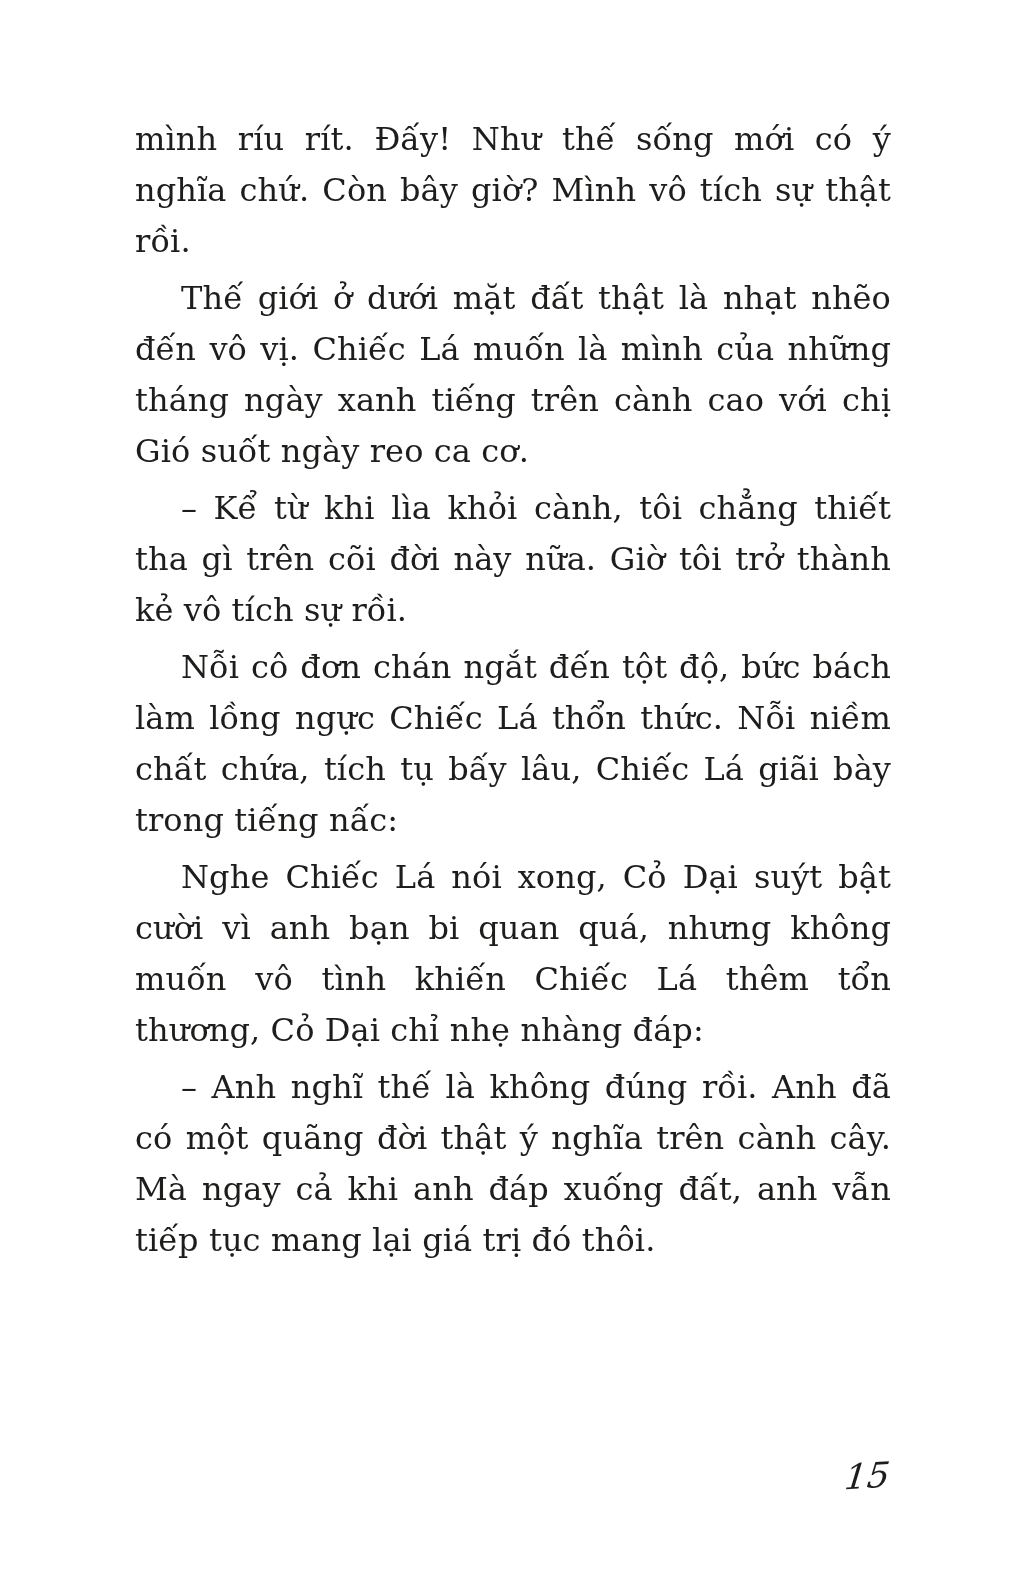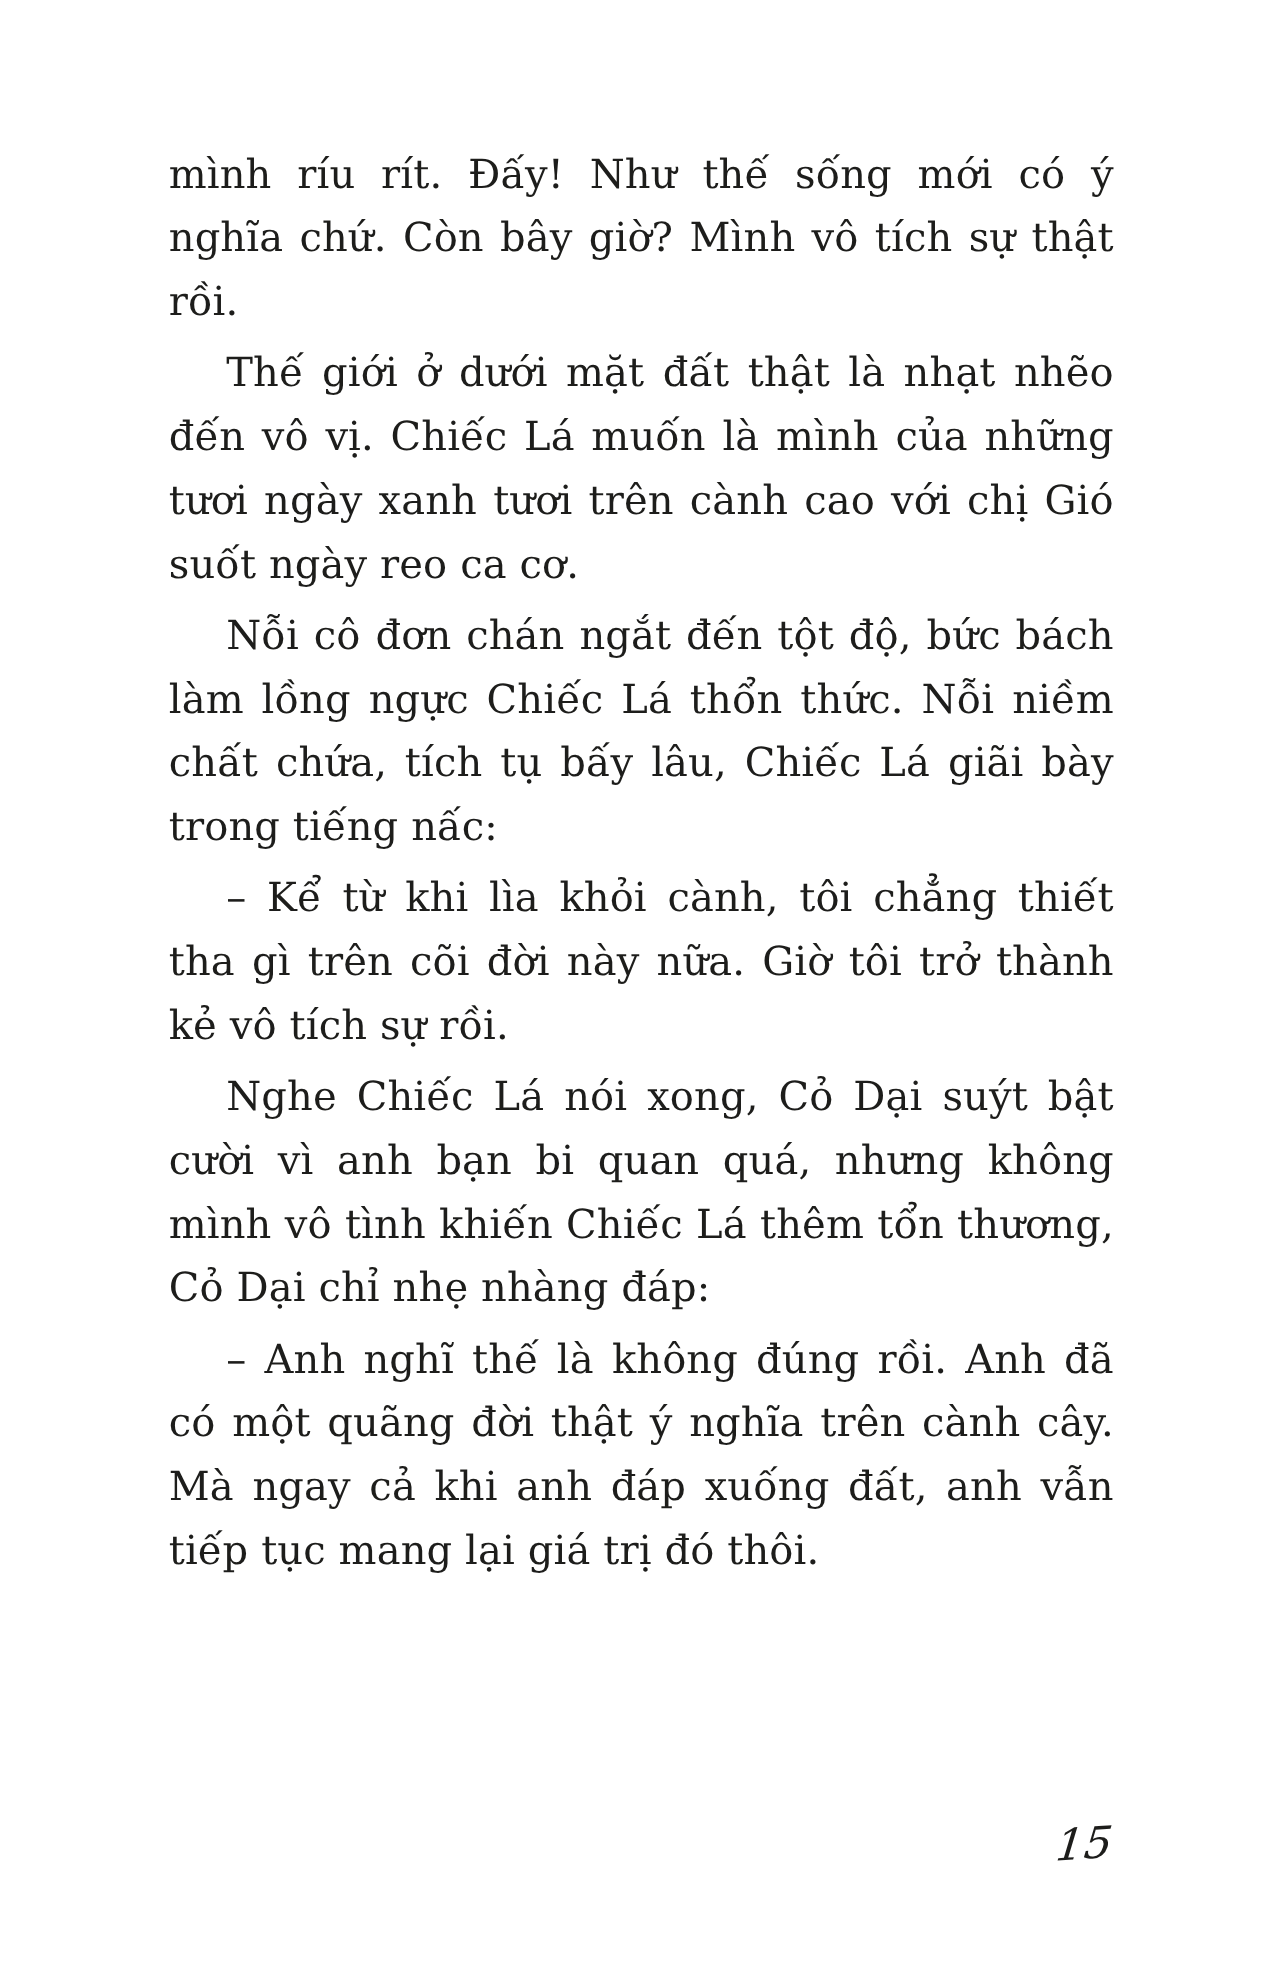--- a/index.html
+++ b/index.html
@@ -44,23 +44,23 @@
       color: #1d1d1b;
     }
   </style>
 </head>
 <body>
 
 <div class="book-page">
 
   <div class="text-block">
     <p class="para continuation">mình ríu rít. Đấy! Như thế sống mới có ý nghĩa chứ. Còn bây giờ? Mình vô tích sự thật rồi.</p>
-    <p class="para">Thế giới ở dưới mặt đất thật là nhạt nhẽo đến vô vị. Chiếc Lá muốn là mình của những tươi ngày xanh tươi trên cành cao với chị Gió suốt ngày reo ca cơ.</p>
+    <p class="para">Thế giới ở dưới mặt đất thật là nhạt nhẽo đến vô vị. Chiếc Lá muốn là mình của những tháng ngày xanh tiếng trên cành cao với chị Gió suốt ngày reo ca cơ.</p>
+    <p class="para">– Kể từ khi lìa khỏi cành, tôi chẳng thiết tha gì trên cõi đời này nữa. Giờ tôi trở thành kẻ vô tích sự rồi.</p>
     <p class="para">Nỗi cô đơn chán ngắt đến tột độ, bức bách làm lồng ngực Chiếc Lá thổn thức. Nỗi niềm chất chứa, tích tụ bấy lâu, Chiếc Lá giãi bày trong tiếng nấc:</p>
-    <p class="para">– Kể từ khi lìa khỏi cành, tôi chẳng thiết tha gì trên cõi đời này nữa. Giờ tôi trở thành kẻ vô tích sự rồi.</p>
-    <p class="para">Nghe Chiếc Lá nói xong, Cỏ Dại suýt bật cười vì anh bạn bi quan quá, nhưng không mình vô tình khiến Chiếc Lá thêm tổn thương, Cỏ Dại chỉ nhẹ nhàng đáp:</p>
+    <p class="para">Nghe Chiếc Lá nói xong, Cỏ Dại suýt bật cười vì anh bạn bi quan quá, nhưng không muốn vô tình khiến Chiếc Lá thêm tổn thương, Cỏ Dại chỉ nhẹ nhàng đáp:</p>
     <p class="para">– Anh nghĩ thế là không đúng rồi. Anh đã có một quãng đời thật ý nghĩa trên cành cây. Mà ngay cả khi anh đáp xuống đất, anh vẫn tiếp tục mang lại giá trị đó thôi.</p>
 
   </div>
 
   <div class="folio">15</div>
 
 </div>
 
 </body></html>

